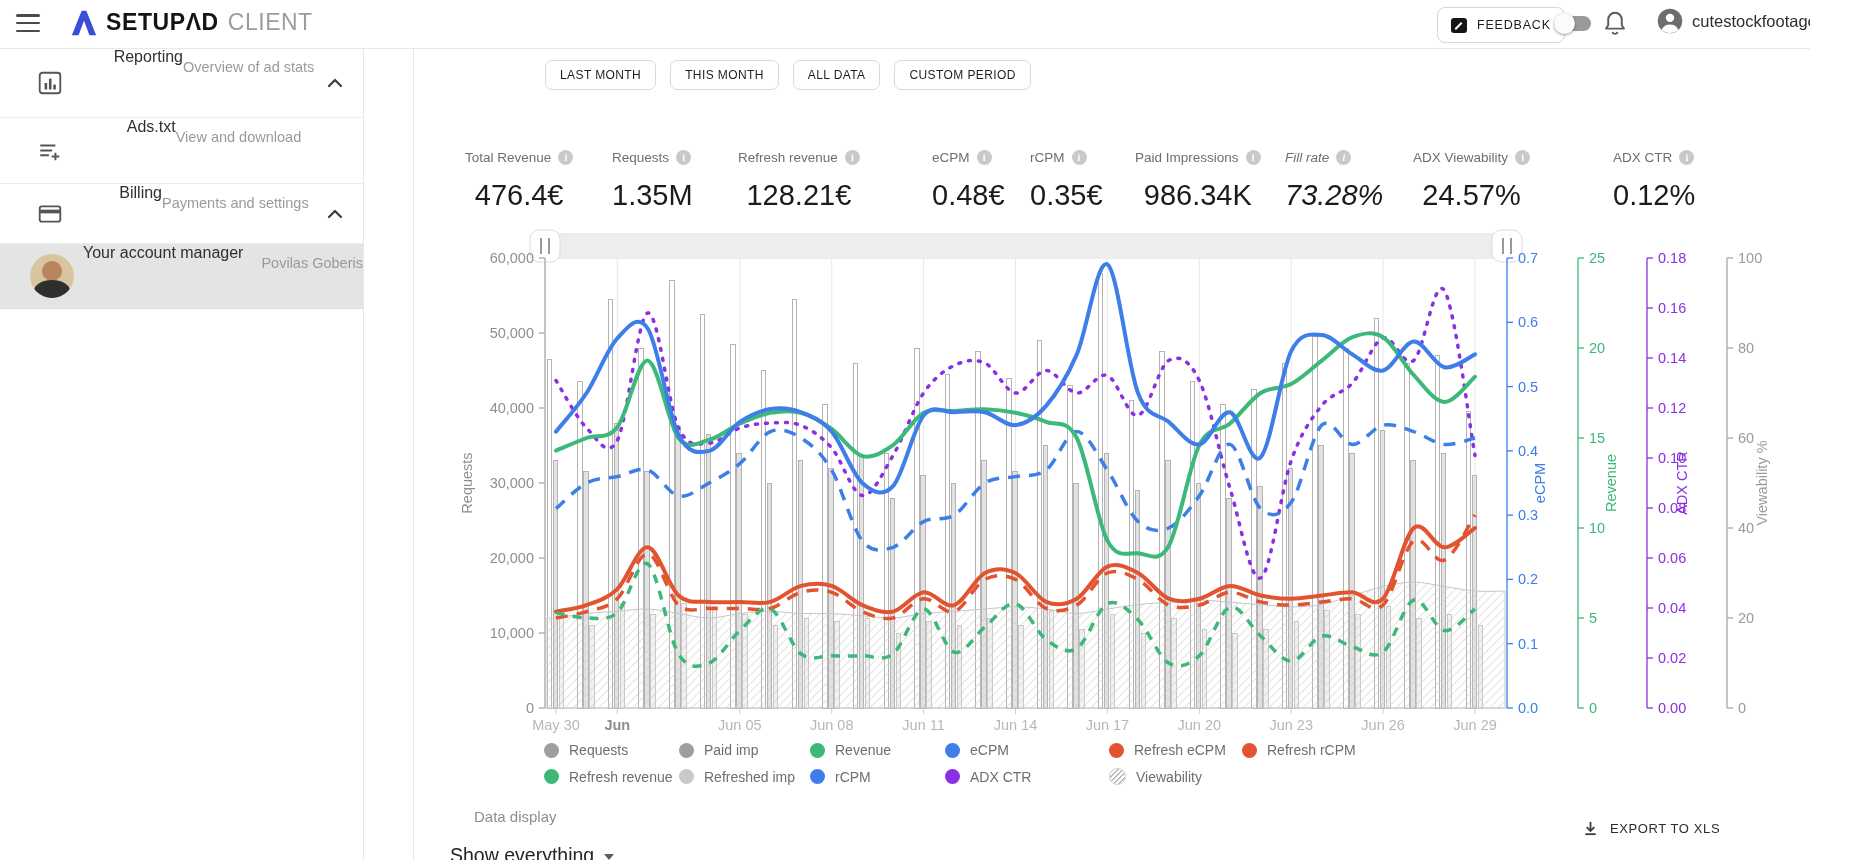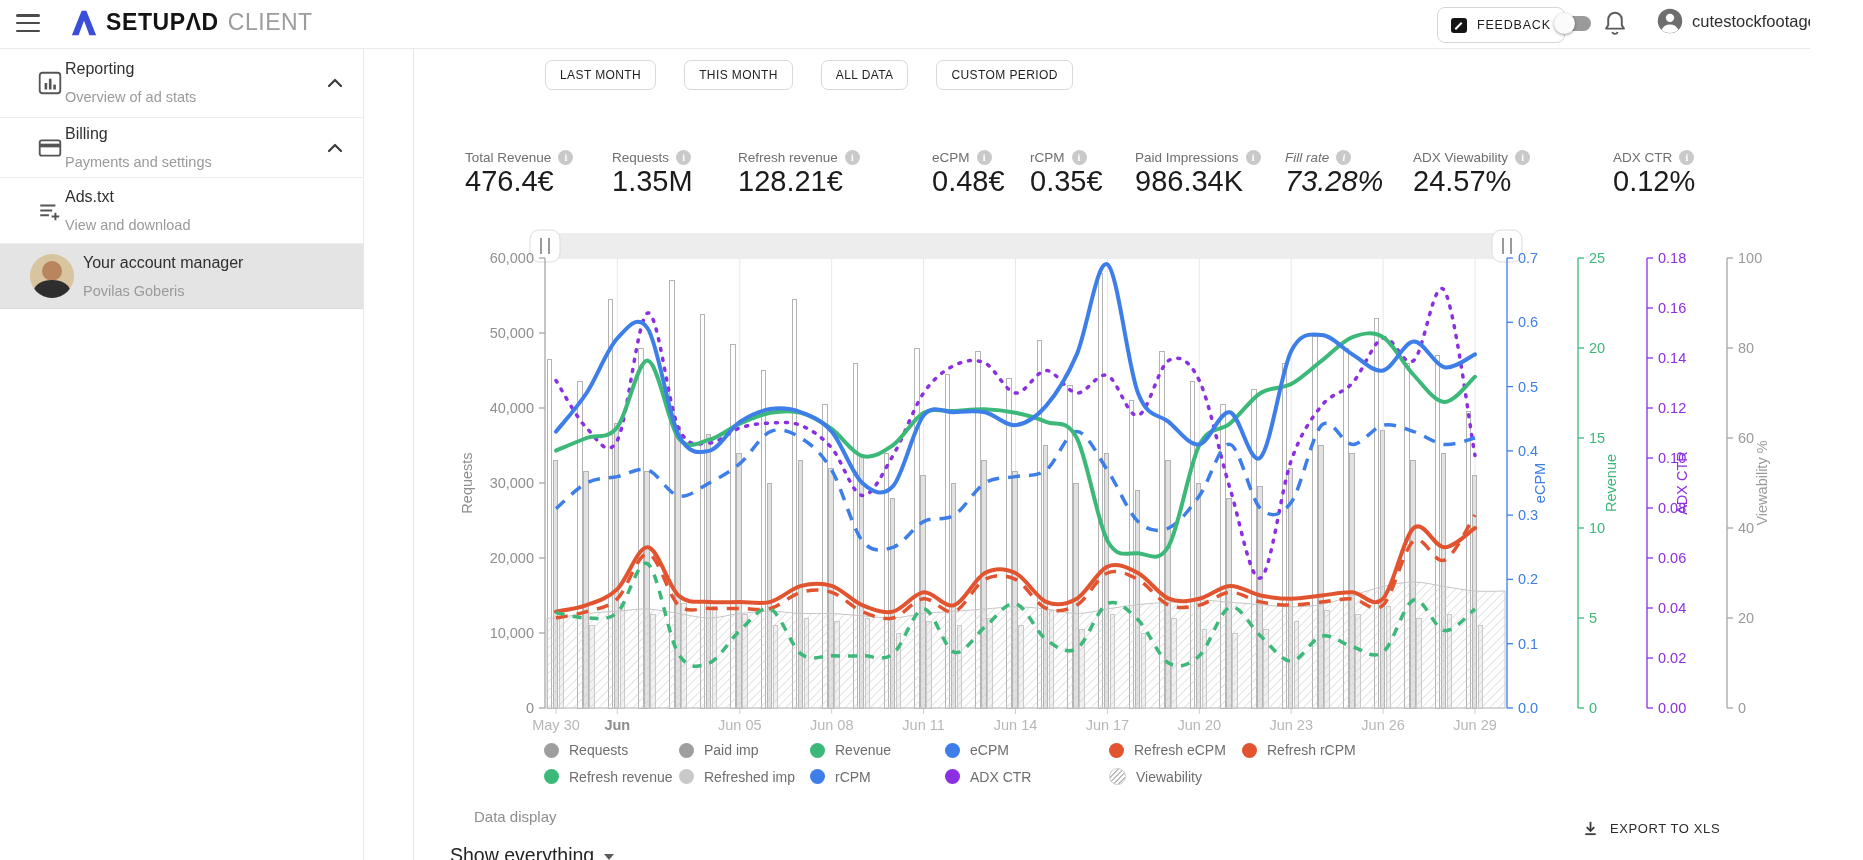--- a/index.html
+++ b/index.html
@@ -18,46 +18,46 @@
   .fb-ic{width:16px;height:15px;background:#141414;border-radius:3px;position:relative;}
   .fb-ic::after{content:"";position:absolute;left:3px;top:7px;width:9px;height:2px;background:#fff;transform:rotate(-45deg);}
   .toggle{position:absolute;left:1557px;top:16px;width:34px;height:15px;background:#9a9a9a;border-radius:8px;cursor:pointer;}
   .toggle .knob{position:absolute;left:-3px;top:-3px;width:21px;height:21px;border-radius:50%;background:#fbfbfb;
           box-shadow:0 1px 3px rgba(0,0,0,.4);}
   .bell{position:absolute;left:1602px;top:9px;cursor:pointer;}
   .avatar-ic{position:absolute;left:1656px;top:7px;cursor:pointer;}
   .uname{position:absolute;left:1692px;top:12px;font-size:16.5px;color:#2e2e2e;}
   
   .sidebar{position:absolute;left:0;top:48px;width:363px;bottom:0;background:#fff;border-right:1px solid #e8e8e8;z-index:4;}
-  .srow{position:relative;border-bottom:1px solid #ededed;padding-left:65px;display:flex;flex-direction:column;justify-content:center;cursor:pointer;}
+  .srow{position:relative;border-bottom:1px solid #ededed;padding-left:65px;display:flex;justify-content:center;cursor:pointer;}
   .srow .ic{position:absolute;left:37px;top:50%;transform:translateY(-50%);}
   .srow .t{font-size:16px;color:#303030;}
   .srow .st{font-size:14.5px;color:#9a9a9a;margin-top:11px;}
   .chev{position:absolute;right:20px;top:50%;transform:translateY(-50%);}
   .mgr{background:#e4e4e4;border-bottom:1px solid #dcdcdc;}
   .mgr-av{position:absolute;left:30px;top:50%;transform:translateY(-50%);width:44px;height:44px;border-radius:50%;
           background:#d8c5a0;overflow:hidden;}
   .mgr-av .head{position:absolute;left:12px;top:7px;width:20px;height:20px;border-radius:50%;background:#b9855f;}
   .mgr-av .body{position:absolute;left:4px;top:26px;width:36px;height:22px;border-radius:50% 50% 0 0;background:#2e2e2e;}
   .mgr .t{margin-left:18px;}
   .mgr .st{margin-left:18px;}
   
   .content-edge{position:absolute;left:413px;top:48px;bottom:0;border-left:1px solid #e5e5e5;}
   .scroll-edge{position:absolute;left:1817px;top:48px;bottom:0;border-left:1px solid #dfdfdf;}
   
-  .periods{position:absolute;left:545px;top:60px;display:flex;gap:28px;}
+  .periods{position:absolute;left:545px;top:60px;display:flex;gap:14px;}
   .pbtn{height:30px;padding:0 14px;border:1px solid #d9d9d9;border-radius:7px;background:#fff;
         font-family:"Liberation Sans",sans-serif;font-size:12px;letter-spacing:.4px;color:#1f1f1f;
         display:flex;align-items:center;cursor:pointer;}
   
   .stat{position:absolute;top:122px;}
   .stat-l{font-size:13.5px;color:#6f6f6f;display:flex;align-items:center;gap:7px;white-space:nowrap;margin-top:28px;}
   .info{width:15px;height:15px;border-radius:50%;background:#c9c9c9;color:#fff;font-size:10px;font-weight:bold;
         display:flex;align-items:center;justify-content:center;font-family:"Liberation Serif",serif;cursor:pointer;}
-  .stat-v{margin-top:0;font-size:29px;color:#1b1b1b;}
+  .stat-v{margin-top:14px;font-size:29px;color:#1b1b1b;text-align:center;}
   
   .chart{position:absolute;left:420px;top:190px;width:1397px;height:555px;}
   
   .legend{position:absolute;left:544px;top:742px;display:grid;
           grid-template-columns:135px 131px 135px 164px 133px auto;row-gap:10px;
           font-size:14px;color:#6e6e6e;align-items:center;}
   .lg{display:flex;align-items:center;gap:10px;cursor:pointer;white-space:nowrap;}
   .dot{width:15px;height:15px;border-radius:50%;flex:0 0 auto;}
   .dot-hatch{background:repeating-linear-gradient(135deg,#fff 0 2px,#bbb 2px 3.4px);border:1px solid #ccc;}
   
@@ -112,41 +112,41 @@
         <rect x="7" y="12" width="2.4" height="6" fill="#555"></rect>
         <rect x="11" y="8" width="2.4" height="10" fill="#555"></rect>
         <rect x="15" y="13.5" width="2.4" height="4.5" fill="#555"></rect>
       </svg>
       <div class="t">Reporting</div>
       <div class="st">Overview of ad stats</div>
       <svg class="chev" width="16" height="10" viewBox="0 0 16 10">
         <polyline points="2,8 8,2 14,8" fill="none" stroke="#3c3c3c" stroke-width="2.2" stroke-linecap="round" stroke-linejoin="round"></polyline>
       </svg>
     </div>
+    <div class="srow" style="height:65px;">
+      <svg class="ic" width="26" height="26" viewBox="0 0 24 24">
+        <line x1="3" y1="7" x2="17" y2="7" stroke="#555" stroke-width="1.8"></line>
+        <line x1="3" y1="11.5" x2="14" y2="11.5" stroke="#555" stroke-width="1.8"></line>
+        <line x1="3" y1="16" x2="11" y2="16" stroke="#555" stroke-width="1.8"></line>
+        <line x1="17" y1="13.5" x2="17" y2="20.5" stroke="#555" stroke-width="1.8"></line>
+        <line x1="13.5" y1="17" x2="20.5" y2="17" stroke="#555" stroke-width="1.8"></line>
+      </svg>
+      <div class="t">Ads.txt</div>
+      <div class="st">View and download</div>
+    </div>
     <div class="srow" style="height:59px;">
       <svg class="ic" width="26" height="26" viewBox="0 0 24 24">
         <rect x="2.5" y="5" width="19" height="14" rx="2" fill="none" stroke="#555" stroke-width="1.7"></rect>
         <rect x="2.5" y="8" width="19" height="3.4" fill="#555"></rect>
       </svg>
       <div class="t">Billing</div>
       <div class="st">Payments and settings</div>
       <svg class="chev" width="16" height="10" viewBox="0 0 16 10">
         <polyline points="2,8 8,2 14,8" fill="none" stroke="#3c3c3c" stroke-width="2.2" stroke-linecap="round" stroke-linejoin="round"></polyline>
       </svg>
-    </div>
-    <div class="srow" style="height:65px;">
-      <svg class="ic" width="26" height="26" viewBox="0 0 24 24">
-        <line x1="3" y1="7" x2="17" y2="7" stroke="#555" stroke-width="1.8"></line>
-        <line x1="3" y1="11.5" x2="14" y2="11.5" stroke="#555" stroke-width="1.8"></line>
-        <line x1="3" y1="16" x2="11" y2="16" stroke="#555" stroke-width="1.8"></line>
-        <line x1="17" y1="13.5" x2="17" y2="20.5" stroke="#555" stroke-width="1.8"></line>
-        <line x1="13.5" y1="17" x2="20.5" y2="17" stroke="#555" stroke-width="1.8"></line>
-      </svg>
-      <div class="t">Ads.txt</div>
-      <div class="st">View and download</div>
     </div>
     <div class="srow mgr" style="height:64px;">
       <div class="mgr-av">
           <div class="head"></div>
           <div class="body"></div>
         </div>
       <div class="t">Your account manager</div>
       <div class="st">Povilas Goberis</div>
     </div>
   </div>

